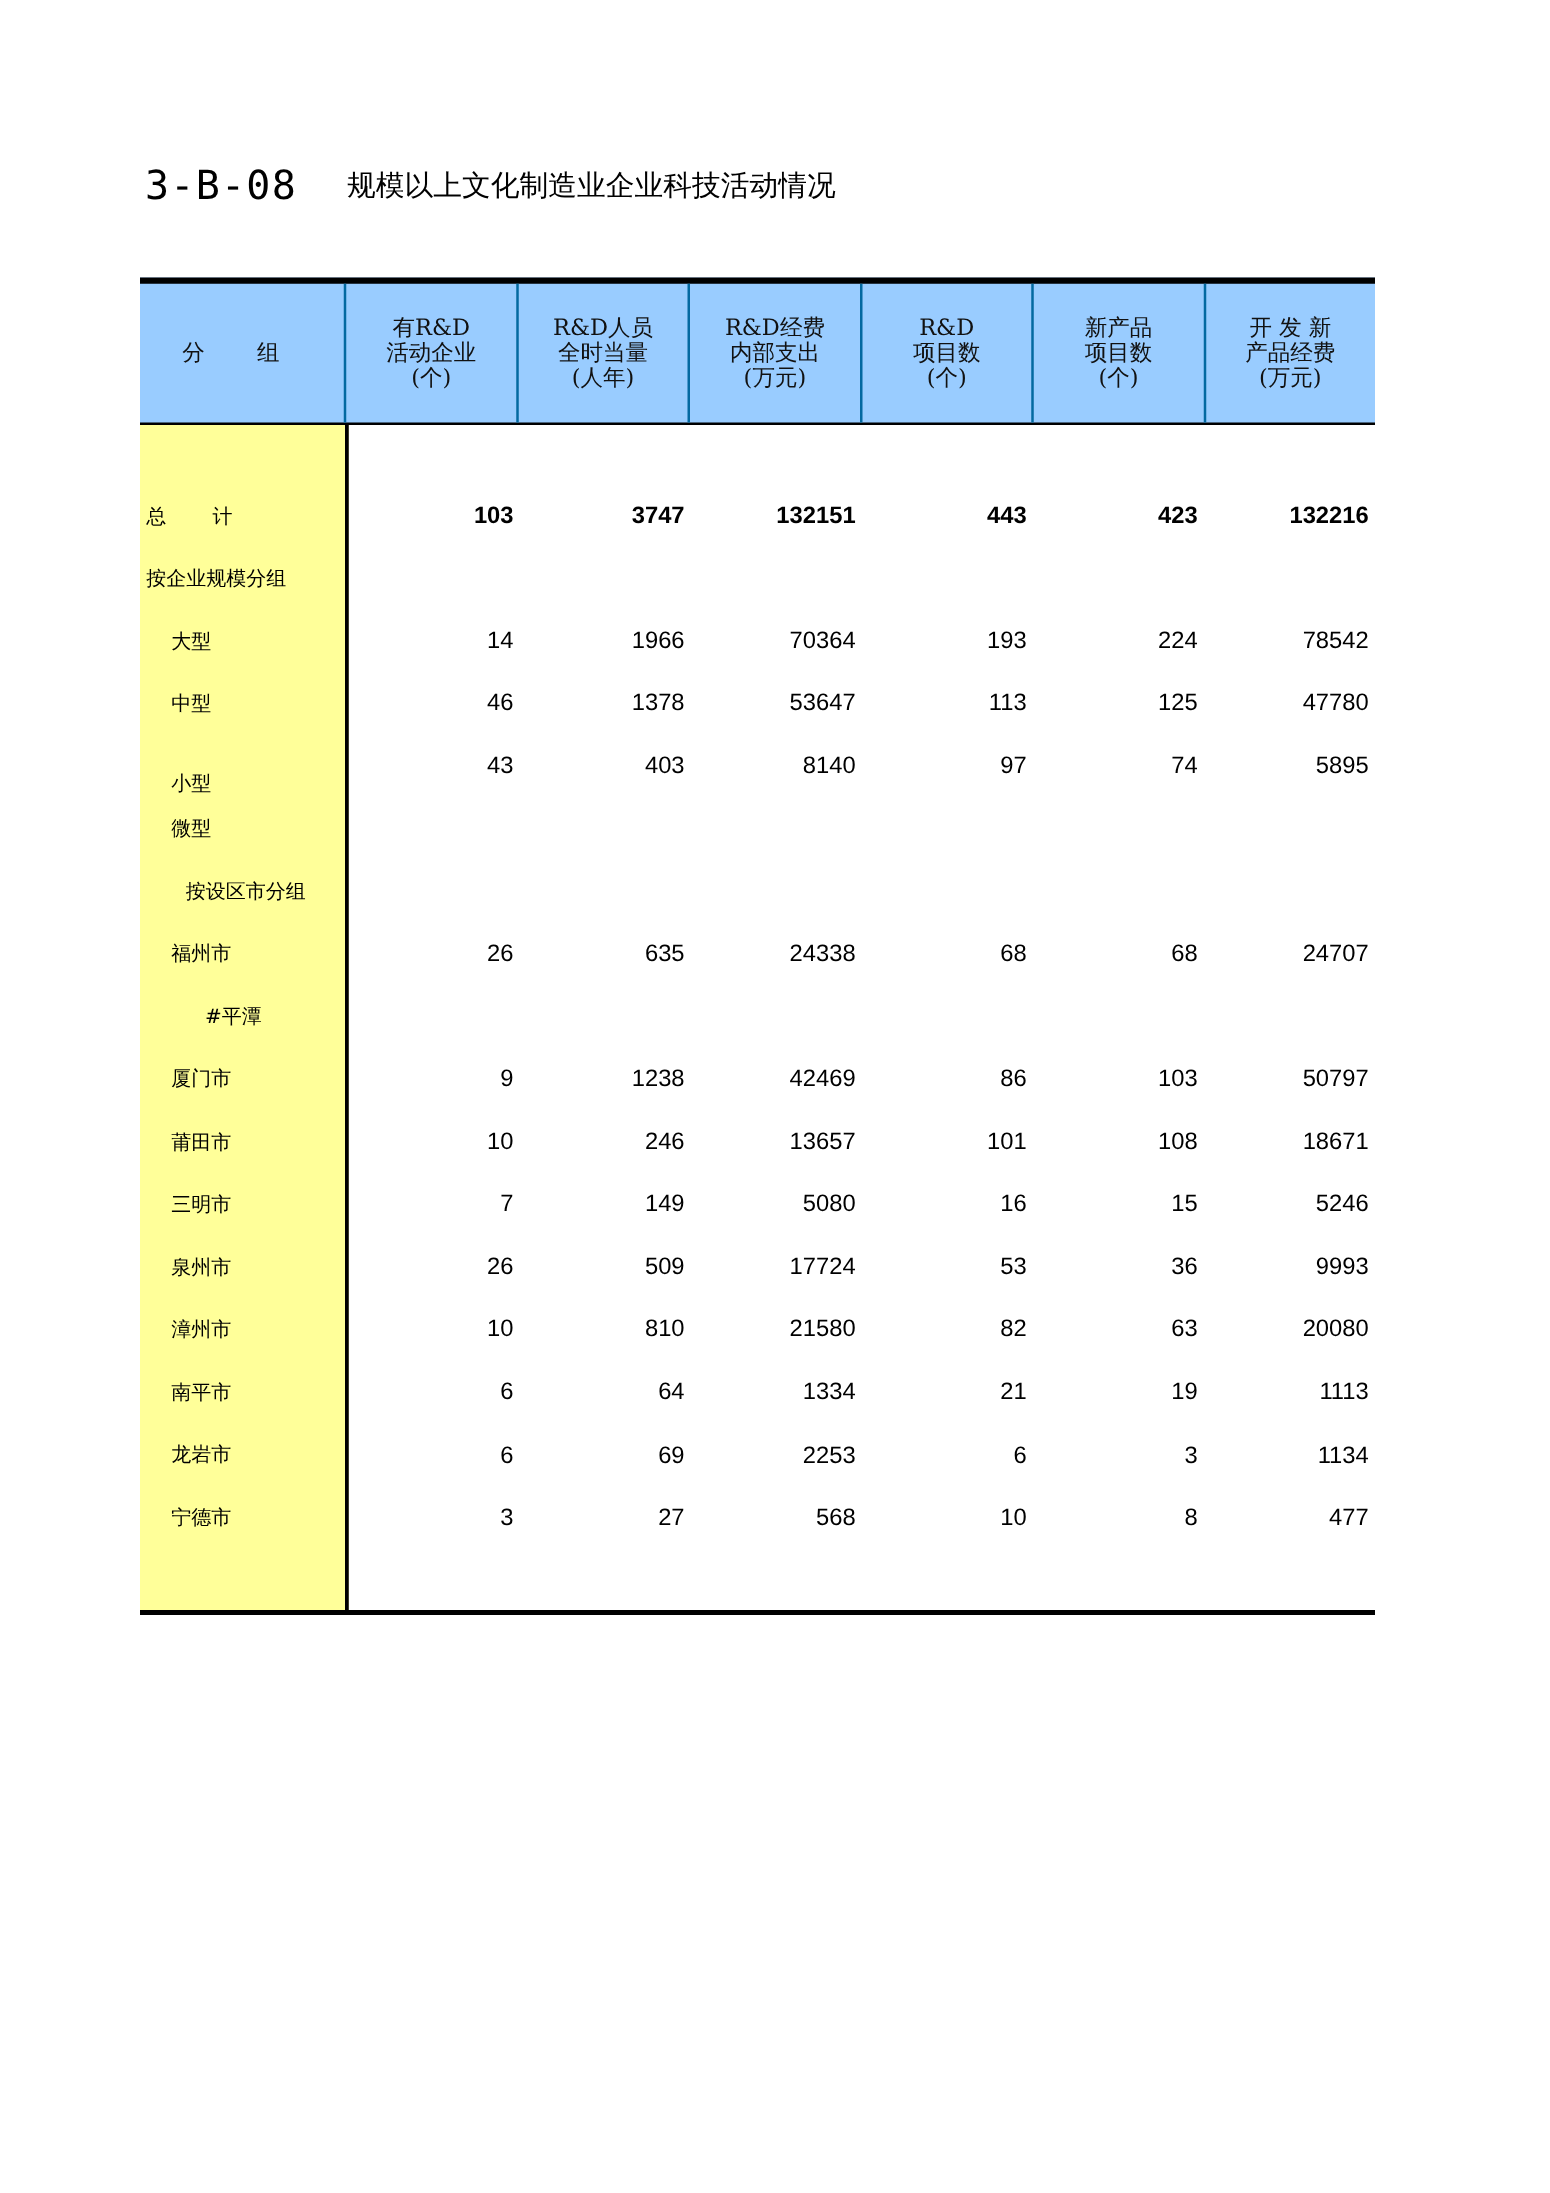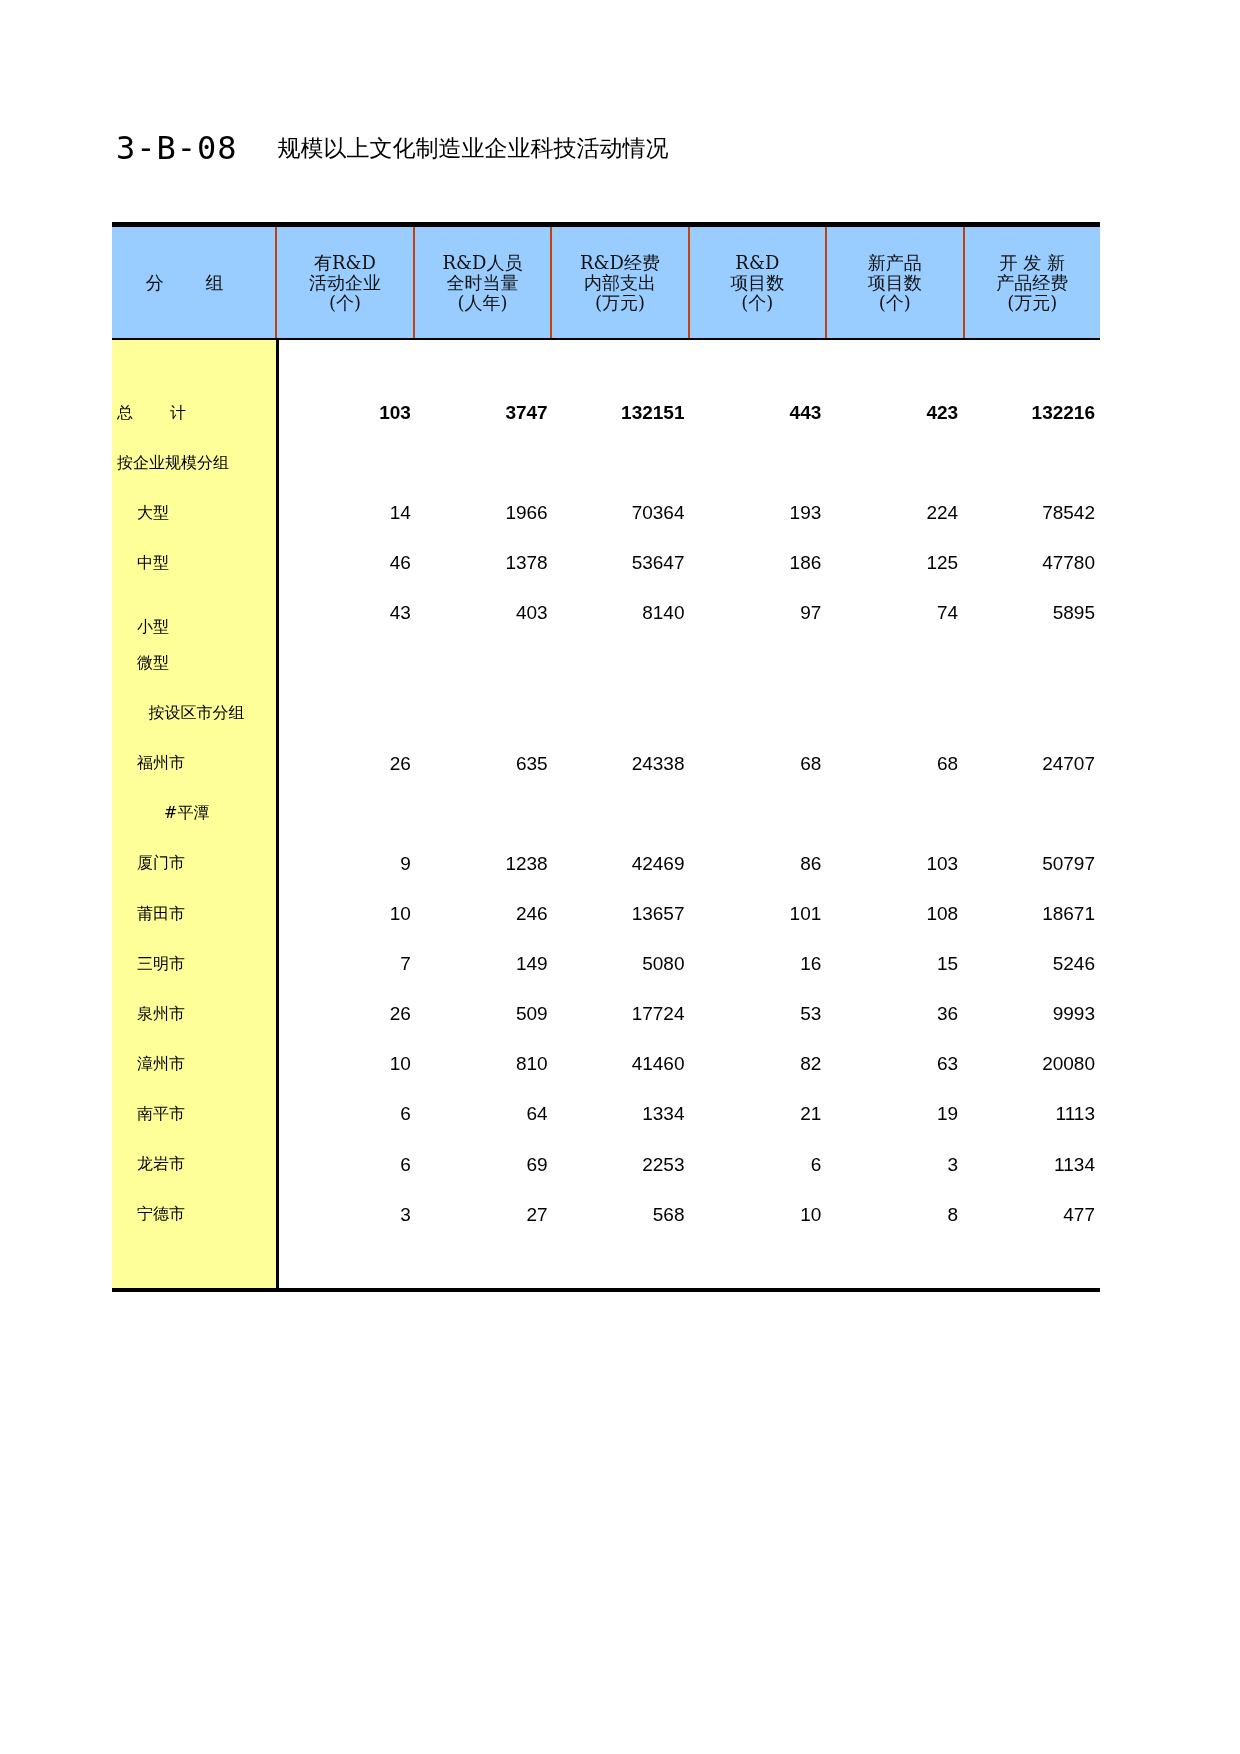--- a/index.html
+++ b/index.html
@@ -6,21 +6,21 @@
   body { width:1240px; height:1754px; position:relative; overflow:hidden;
          font-family:"DejaVu Serif", serif; color:#000; }
   .title { position:absolute; left:116px; top:128px; height:40px; display:flex; align-items:center; }
   .title-code { font-family:"DejaVu Sans Mono", monospace; font-size:32px; letter-spacing:1px; }
   .title-text { font-family:"DejaVu Serif", serif; font-size:23px; margin-left:40px; }
   .table { position:absolute; left:112px; top:222px; width:988px; }
   .thead { position:relative; height:111px; background:#99ccff;
            border-top:5px solid #000; border-bottom:2px solid #000; display:flex; }
   .th { position:relative; display:flex; align-items:center; justify-content:center;
         text-align:center; font-size:18px; line-height:20px; color:#111; height:100%; }
-  .th + .th { border-left:2px solid #c2410c; }
+  .th + .th { border-left:2px solid #0369a1; }
   .th.first { width:164px; letter-spacing:18px; }
   .th.num { width:136px; white-space:pre-line; }
   .tbody { position:relative; height:948px; border-bottom:4px solid #000; display:flex; }
   .col-label { width:164px; background:#ffff99; border-right:3px solid #000; position:relative; }
   .col-data { flex:1; position:relative; }
   .row { position:absolute; left:0; right:0; height:50px; display:flex; align-items:center; }
   .label { font-size:16px; padding-left:5px; white-space:pre; }
   .label.l1 { padding-left:25px; }
   .label.l2 { padding-left:52px; }
   .label.total { letter-spacing:16px; }
@@ -135,21 +135,21 @@
           <span class="cell">1966</span>
           <span class="cell">70364</span>
           <span class="cell">193</span>
           <span class="cell">224</span>
           <span class="cell">78542</span>
         </div>
         <div class="drow" style="top: 198.3px;">
           <span class="cell">46</span>
           <span class="cell">1378</span>
           <span class="cell">53647</span>
-          <span class="cell">186</span>
+          <span class="cell">113</span>
           <span class="cell">125</span>
           <span class="cell">47780</span>
         </div>
         <div class="drow" style="top: 248.4px;">
           <span class="cell">43</span>
           <span class="cell">403</span>
           <span class="cell">8140</span>
           <span class="cell">97</span>
           <span class="cell">74</span>
           <span class="cell">5895</span>
@@ -214,21 +214,21 @@
           <span class="cell">26</span>
           <span class="cell">509</span>
           <span class="cell">17724</span>
           <span class="cell">53</span>
           <span class="cell">36</span>
           <span class="cell">9993</span>
         </div>
         <div class="drow" style="top: 699.3px;">
           <span class="cell">10</span>
           <span class="cell">810</span>
-          <span class="cell">41460</span>
+          <span class="cell">21580</span>
           <span class="cell">82</span>
           <span class="cell">63</span>
           <span class="cell">20080</span>
         </div>
         <div class="drow" style="top: 749.4px;">
           <span class="cell">6</span>
           <span class="cell">64</span>
           <span class="cell">1334</span>
           <span class="cell">21</span>
           <span class="cell">19</span>

